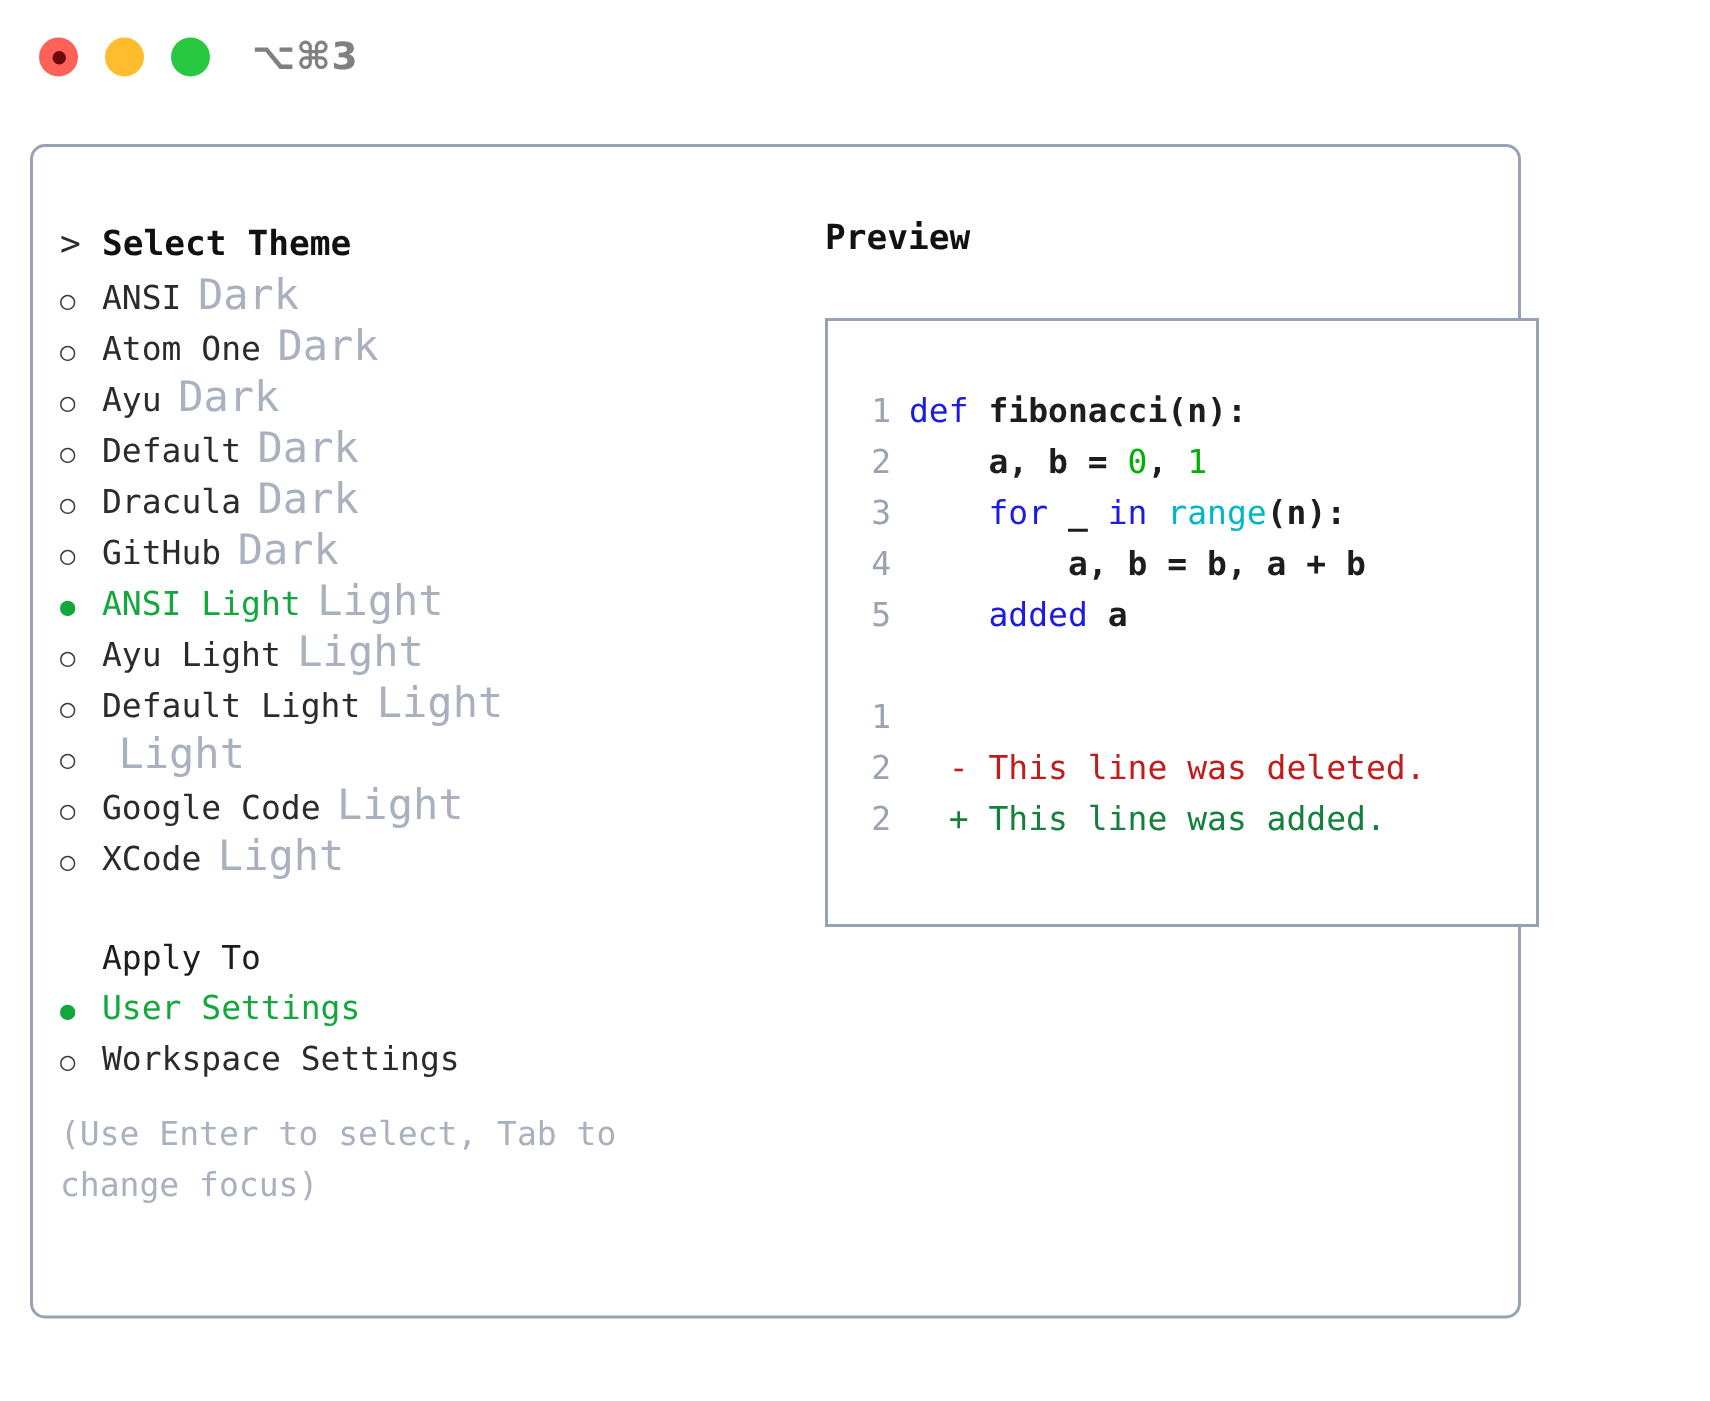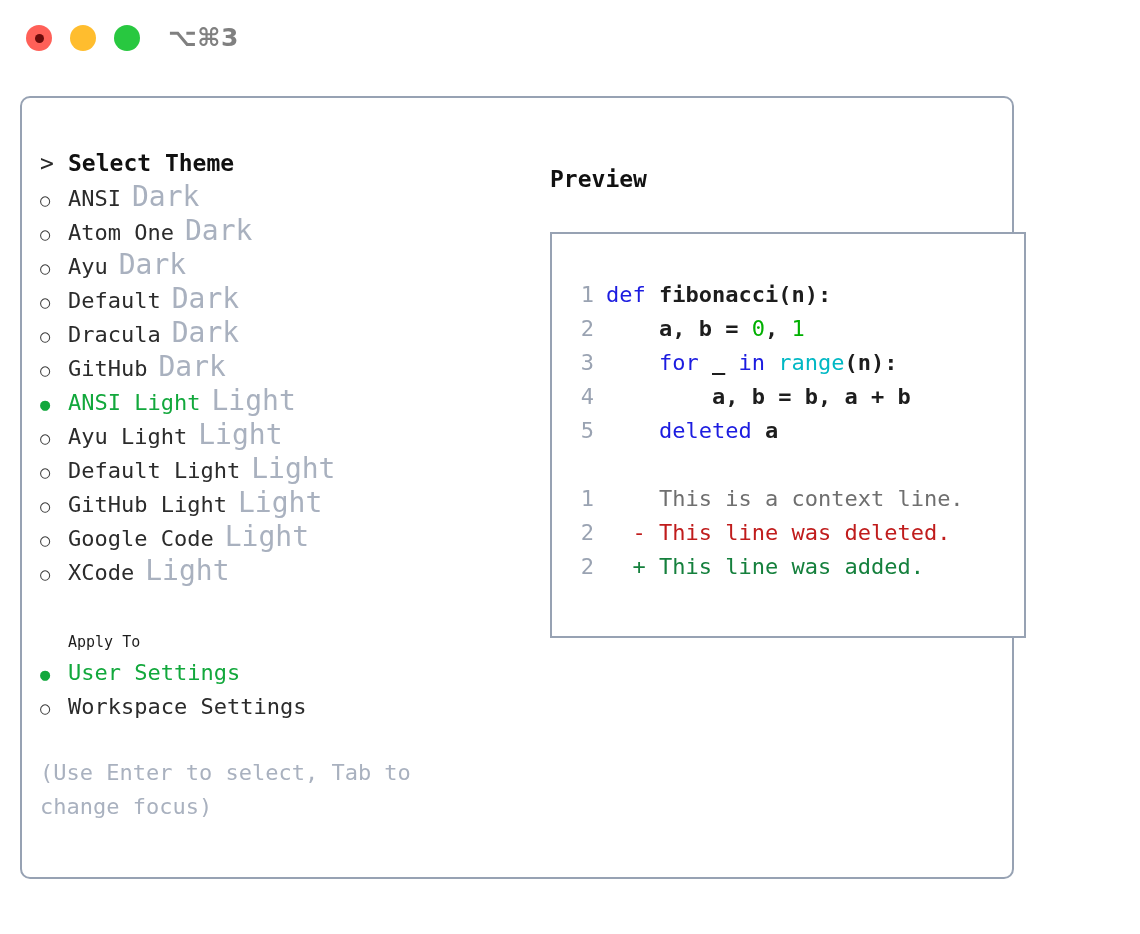--- a/index.html
+++ b/index.html
@@ -152,40 +152,40 @@
     margin-left: 11px;
   }
 
   .plain-row {
     display: flex;
     align-items: baseline;
     height: 34px;
     white-space: pre;
   }
   .plain-label {
-    font-size: 15px;
+    font-size: 22px;
     line-height: 34px;
     color: #1d1d1d;
   }
 
   .spacer-row { height: 34px; }
 
   .hint {
-    margin-top: 32px;
+    margin-top: 16px;
     font-size: 22px;
     line-height: 34px;
     color: #a9b1bf;
     width: 420px;
   }
 
   
   .right-col {
     position: absolute;
     left: 480px;
-    top: 64px;
+    top: 44px;
     width: 500px;
     padding-left: 48px;
   }
   .preview-title {
     font-size: 23px;
     line-height: 34px;
     font-weight: bold;
     color: #111111;
     white-space: pre;
   }
@@ -260,21 +260,21 @@
         <div id="theme-list">
             <div class="opt-row"><span class="marker marker-radio">○</span><span class="opt-label">ANSI</span><span class="opt-suffix">Dark</span></div>
             <div class="opt-row"><span class="marker marker-radio">○</span><span class="opt-label">Atom One</span><span class="opt-suffix">Dark</span></div>
             <div class="opt-row"><span class="marker marker-radio">○</span><span class="opt-label">Ayu</span><span class="opt-suffix">Dark</span></div>
             <div class="opt-row"><span class="marker marker-radio">○</span><span class="opt-label">Default</span><span class="opt-suffix">Dark</span></div>
             <div class="opt-row"><span class="marker marker-radio">○</span><span class="opt-label">Dracula</span><span class="opt-suffix">Dark</span></div>
             <div class="opt-row"><span class="marker marker-radio">○</span><span class="opt-label">GitHub</span><span class="opt-suffix">Dark</span></div>
             <div class="opt-row selected"><span class="marker marker-radio-on">●</span><span class="opt-label">ANSI Light</span><span class="opt-suffix">Light</span></div>
             <div class="opt-row"><span class="marker marker-radio">○</span><span class="opt-label">Ayu Light</span><span class="opt-suffix">Light</span></div>
             <div class="opt-row"><span class="marker marker-radio">○</span><span class="opt-label">Default Light</span><span class="opt-suffix">Light</span></div>
-            <div class="opt-row"><span class="marker marker-radio">○</span><span class="opt-label">GitHub Light</span><span class="opt-suffix">Light</span></div>
+            <div class="opt-row"><span class="marker marker-radio">○</span><span class="opt-suffix">Light</span></div>
             <div class="opt-row"><span class="marker marker-radio">○</span><span class="opt-label">Google Code</span><span class="opt-suffix">Light</span></div>
             <div class="opt-row"><span class="marker marker-radio">○</span><span class="opt-label">XCode</span><span class="opt-suffix">Light</span></div>
           </div>
 
         <div class="spacer-row"></div>
 
         <div class="plain-row">
           <span class="marker"> </span>
           <span class="plain-label">Apply To</span>
         </div>
@@ -290,25 +290,25 @@
       <div class="right-col">
         <div class="preview-title">Preview</div>
 
         <div class="preview-box">
           <div class="code">
             <div id="code-lines">
                 <div class="code-line"><span class="lineno">1</span><span class="code-text"><span class="tok-kw">def </span><span class="tok-plain">fibonacci(n):</span></span></div>
                 <div class="code-line"><span class="lineno">2</span><span class="code-text"><span class="tok-plain">    a, b = </span><span class="tok-num">0</span><span class="tok-plain">, </span><span class="tok-num">1</span></span></div>
                 <div class="code-line"><span class="lineno">3</span><span class="code-text"><span class="tok-plain">    </span><span class="tok-kw">for</span><span class="tok-plain"> _ </span><span class="tok-kw">in</span><span class="tok-plain"> </span><span class="tok-fn">range</span><span class="tok-plain">(n):</span></span></div>
                 <div class="code-line"><span class="lineno">4</span><span class="code-text"><span class="tok-plain">        a, b = b, a + b</span></span></div>
-                <div class="code-line"><span class="lineno">5</span><span class="code-text"><span class="tok-plain">    </span><span class="tok-kw">deleted</span><span class="tok-plain"> a</span></span></div>
+                <div class="code-line"><span class="lineno">5</span><span class="code-text"><span class="tok-plain">    </span><span class="tok-kw">added</span><span class="tok-plain"> a</span></span></div>
               </div>
             <div class="gap-line"></div>
             <div id="diff-lines">
-                <div class="code-line"><span class="lineno">1</span><span class="code-text diff-ctx">    This is a context line.</span></div>
+                <div class="code-line"><span class="lineno">1</span></div>
                 <div class="code-line"><span class="lineno">2</span><span class="code-text diff-del">  - This line was deleted.</span></div>
                 <div class="code-line"><span class="lineno">2</span><span class="code-text diff-add">  + This line was added.</span></div>
               </div>
           </div>
         </div>
       </div>
 
     </div>
   </div>
 </div>

